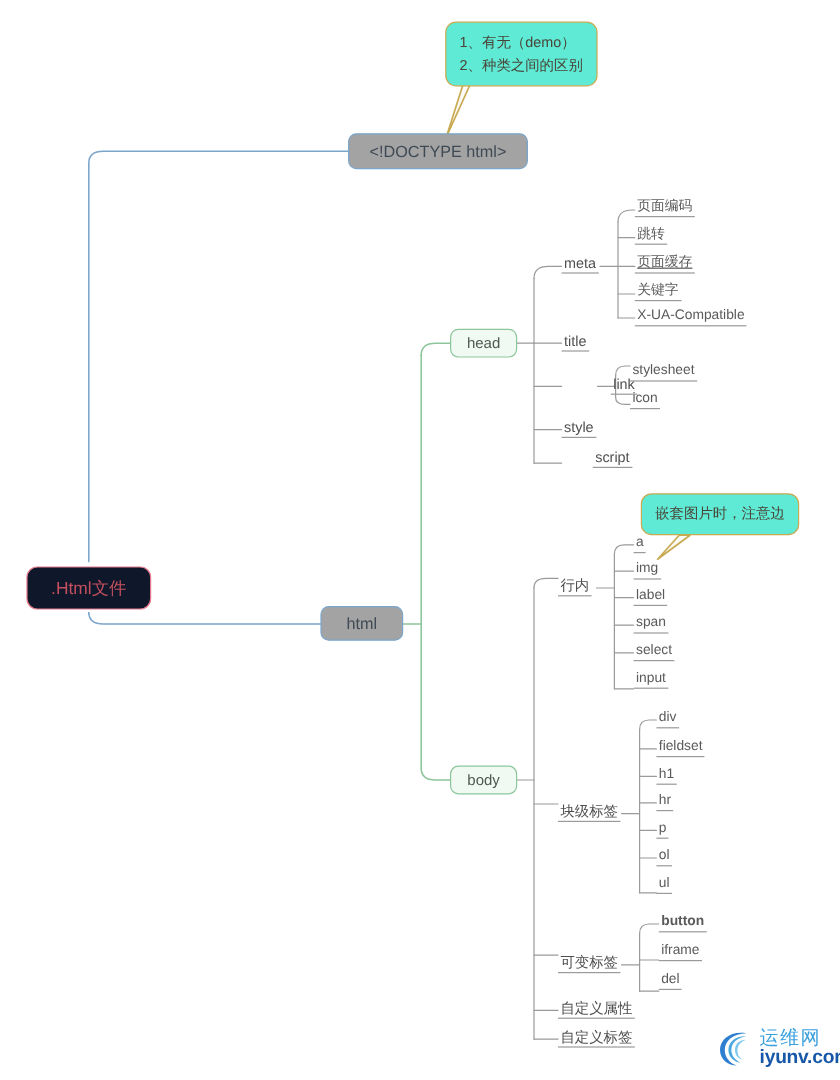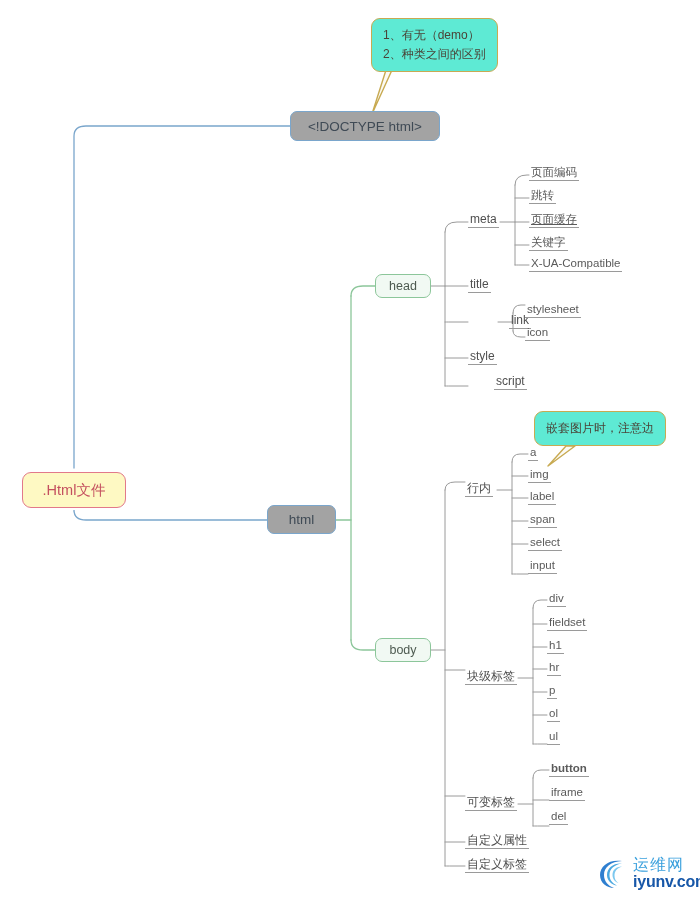--- a/index.html
+++ b/index.html
@@ -16,21 +16,21 @@
   
   .node{
     position:absolute;
     box-sizing:border-box;
     display:flex;align-items:center;justify-content:center;
     border-radius:7px;
     white-space:nowrap;
   }
   .node-root{
     border:1.3px solid #e2798a;
-    background:#fef9c3;
+    background:#0f172a;
     color:#c4505f;
     font-size:14.5px;
     border-radius:9px;
   }
   .node-blue{
     border:1.2px solid #7aa6cc;
     background:#a3a3a3;
     color:#3f4a55;
     font-size:13.5px;
   }

